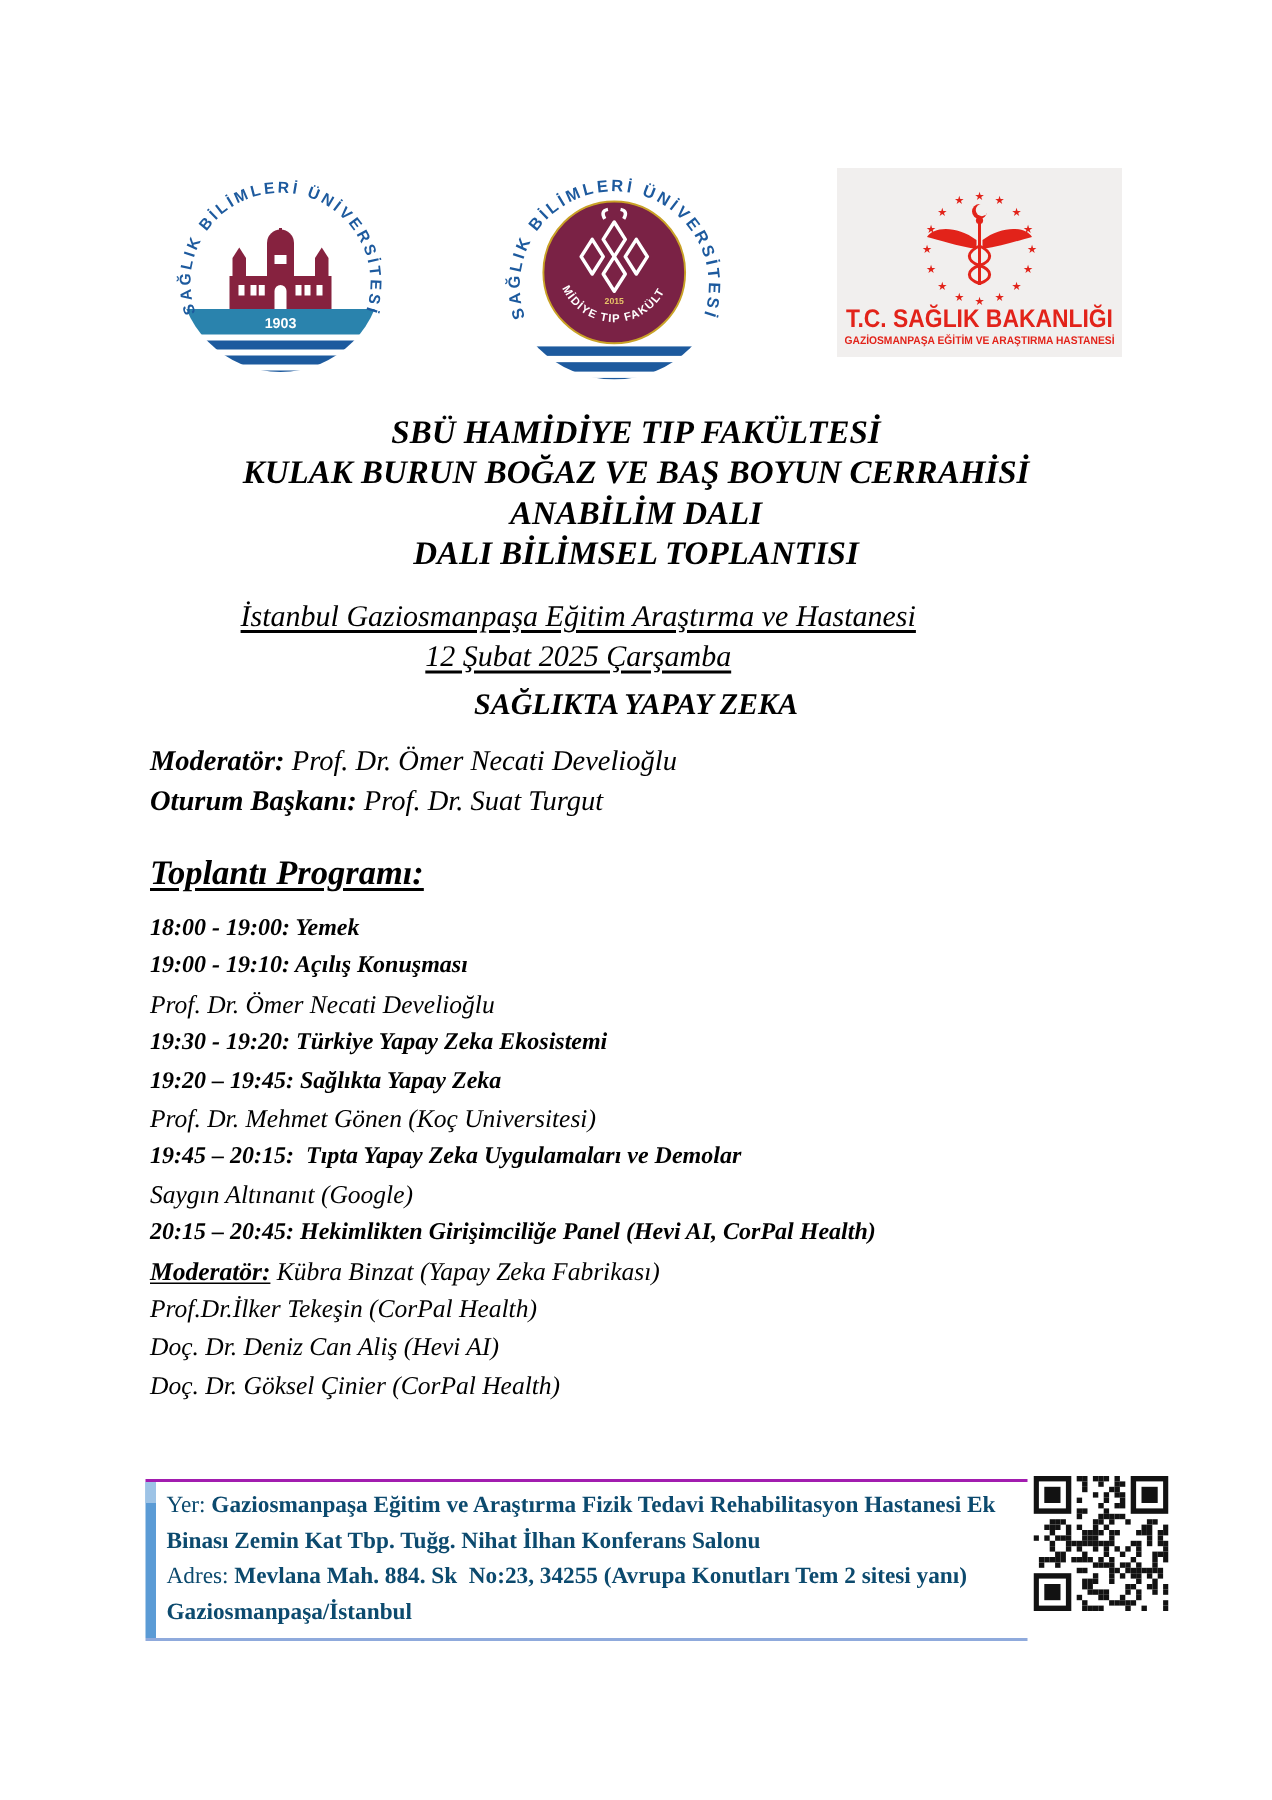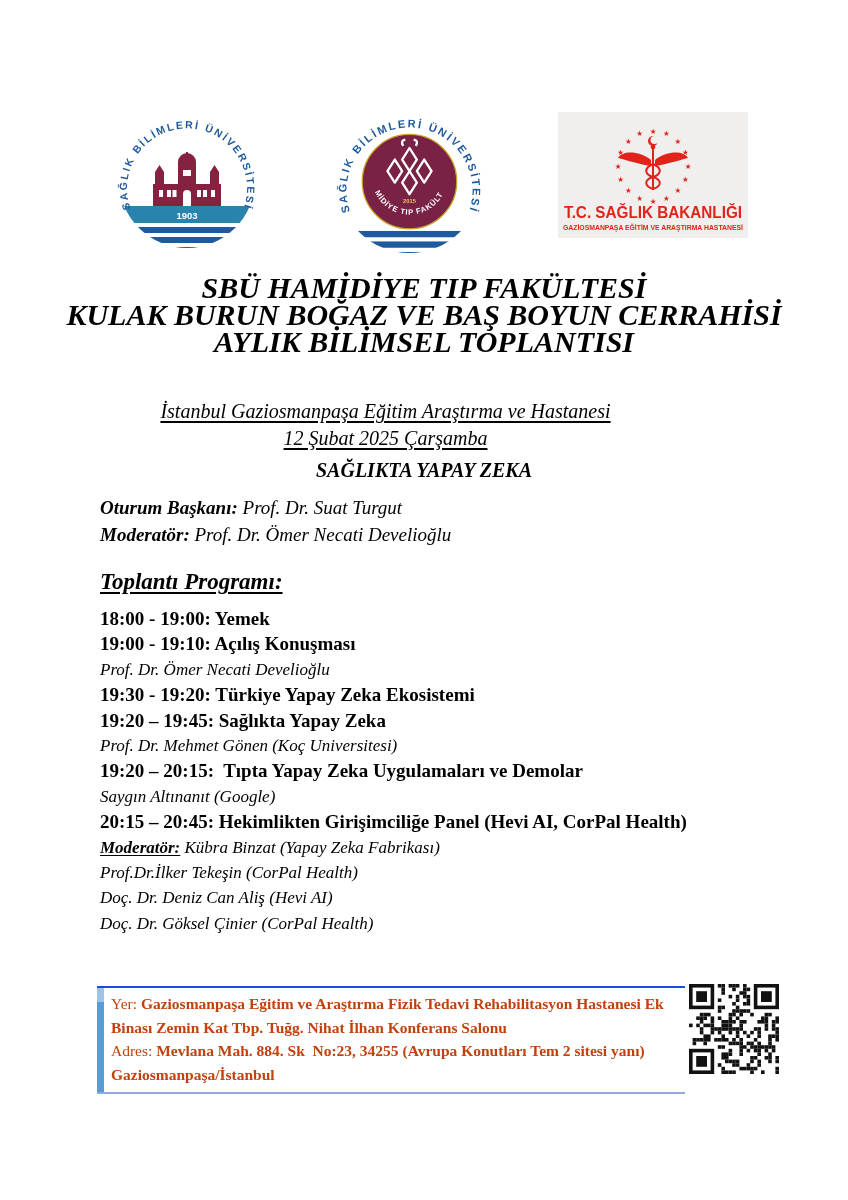--- a/index.html
+++ b/index.html
@@ -9,47 +9,47 @@
 
   
   .logos { position:absolute; top:106px; left:98px; width:652px; height:145px; }
   .logo-sbu      { position:absolute; left:0;   top:2px;  width:140px; height:140px;margin-left:19px; }
   .logo-hamidiye { position:absolute; left:238px; top:0;  width:147px; height:147px; }
   .logo-ministry { position:absolute; left:460px; top:6px; width:190px; height:126px;
                    background:#f1efee; }
 
   
   .title-block { position:absolute; top:274px; left:0; width:848px; text-align:center;
-                 font-weight:bold; font-style:italic; font-size:30px; line-height:27px; }
+                 font-weight:bold; font-style:italic; font-size:22px; line-height:27px; }
   .venue-block { position:absolute; top:398px; left:0; width:771px; text-align:center;
                  font-style:italic; font-size:20px; line-height:27px; }
   .venue-block .u { text-decoration:underline; text-underline-offset:3px; }
   .topic { position:absolute; top:459px; left:0; width:848px; text-align:center;
            font-weight:bold; font-style:italic; font-size:20px; }
 
   
   .session { position:absolute; top:495px; left:100px; right:80px;
              font-size:19px; line-height:26.5px; font-style:italic; }
   .session b { font-weight:bold; }
 
   .program-heading { position:absolute; top:569px; left:100px;
                      font-size:23px; font-weight:bold; font-style:italic;
                      text-decoration:underline; text-underline-offset:3px; }
 
   
   .program { position:absolute; top:606px; left:100px; right:70px; }
-  .p-bold   { font-size:19px;  font-weight:bold; 
+  .p-bold   { font-size:16px;  font-weight:bold; font-style:italic;
               line-height:25.4px; white-space:pre-wrap; }
   .p-speaker{ font-size:17px;  font-style:italic; line-height:25.4px; white-space:pre-wrap; }
   .mod-label{ font-weight:bold; text-decoration:underline; text-underline-offset:2px; }
 
   
   .footer-box { position:absolute; top:986px; left:97px; width:588px;
-                border-top:2px solid #1d4ed8; border-bottom:2px solid #8faadc;
-                padding:4px 8px 6px 14px; color:#c2410c; }
+                border-top:2px solid #a21caf; border-bottom:2px solid #8faadc;
+                padding:4px 8px 6px 14px; color:#0c4a6e; }
   .footer-bar { position:absolute; left:0; top:0; bottom:0; width:7px; background:#5b9bd5; }
   .footer-bar::before { content:""; position:absolute; top:0; left:0; width:7px; height:14px;
                         background:#9dc3e6; }
   .f-line  { font-size:15.5px; line-height:23.5px; white-space:pre-wrap; }
   .f-label { font-weight:normal; }
   .f-strong{ font-weight:bold; }
 
   .qr { position:absolute; top:984px; left:689px; width:90px; height:90px; }
 </style>
 </head>
@@ -173,45 +173,46 @@
         </g>
         <text x="95" y="106" text-anchor="middle" font-family="Liberation Sans, sans-serif" font-size="17" font-weight="bold" fill="#e2231a" textLength="178" lengthAdjust="spacingAndGlyphs">T.C. SAĞLIK BAKANLIĞI</text>
         <text x="95" y="117.5" text-anchor="middle" font-family="Liberation Sans, sans-serif" font-size="7.4" font-weight="bold" fill="#e2231a" textLength="180" lengthAdjust="spacingAndGlyphs">GAZİOSMANPAŞA EĞİTİM VE ARAŞTIRMA HASTANESİ</text>
       </svg>
     </div>
   </div>
 
   <div class="title-block">
     <div>SBÜ HAMİDİYE TIP FAKÜLTESİ</div>
     <div>KULAK BURUN BOĞAZ VE BAŞ BOYUN CERRAHİSİ</div>
-    <div>AYLIK BİLİMSEL TOPLANTISI</div>
+    <div>ANABİLİM DALI</div>
+    <div>DALI BİLİMSEL TOPLANTISI</div>
   </div>
 
   <div class="venue-block">
     <div><span class="u">İstanbul Gaziosmanpaşa Eğitim Araştırma ve Hastanesi</span></div>
     <div><span class="u">12 Şubat 2025 Çarşamba</span></div>
   </div>
 
   <div class="topic">SAĞLIKTA YAPAY ZEKA</div>
 
   <div class="session">
+    <div><b>Moderatör:</b><span> Prof. Dr. Ömer Necati Develioğlu</span></div>
     <div><b>Oturum Başkanı:</b><span> Prof. Dr. Suat Turgut</span></div>
-    <div><b>Moderatör:</b><span> Prof. Dr. Ömer Necati Develioğlu</span></div>
   </div>
 
   <div class="program-heading">Toplantı Programı:</div>
 
   <div class="program">
     <div class="p-bold">18:00 - 19:00: Yemek</div>
     <div class="p-bold">19:00 - 19:10: Açılış Konuşması</div>
     <div class="p-speaker">Prof. Dr. Ömer Necati Develioğlu</div>
     <div class="p-bold">19:30 - 19:20: Türkiye Yapay Zeka Ekosistemi</div>
     <div class="p-bold">19:20 – 19:45: Sağlıkta Yapay Zeka</div>
     <div class="p-speaker">Prof. Dr. Mehmet Gönen (Koç Universitesi)</div>
-    <div class="p-bold">19:20 – 20:15:  Tıpta Yapay Zeka Uygulamaları ve Demolar</div>
+    <div class="p-bold">19:45 – 20:15:  Tıpta Yapay Zeka Uygulamaları ve Demolar</div>
     <div class="p-speaker">Saygın Altınanıt (Google)</div>
     <div class="p-bold">20:15 – 20:45: Hekimlikten Girişimciliğe Panel (Hevi AI, CorPal Health)</div>
     <div class="p-speaker"><span class="mod-label">Moderatör:</span><span> Kübra Binzat (Yapay Zeka Fabrikası)</span></div>
     <div class="p-speaker">Prof.Dr.İlker Tekeşin (CorPal Health)</div>
     <div class="p-speaker">Doç. Dr. Deniz Can Aliş (Hevi AI)</div>
     <div class="p-speaker">Doç. Dr. Göksel Çinier (CorPal Health)</div>
   </div>
 
   <div class="footer-box">
     <div class="footer-bar"></div>

